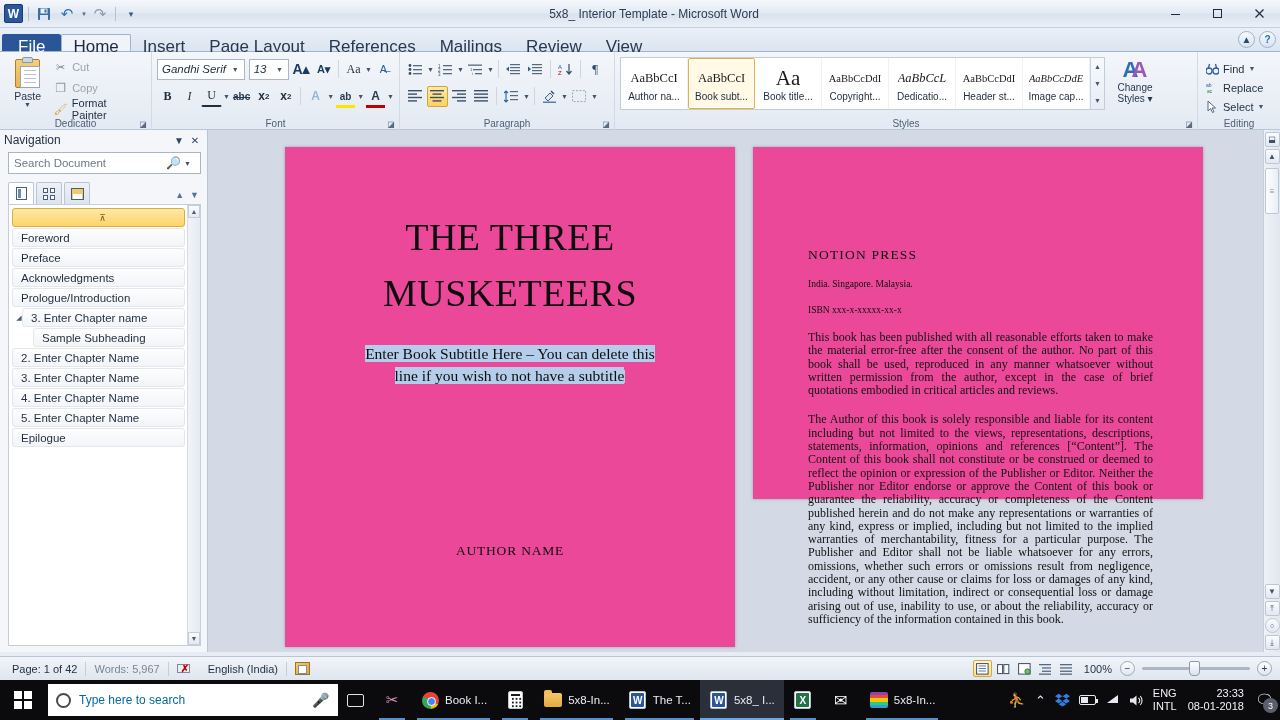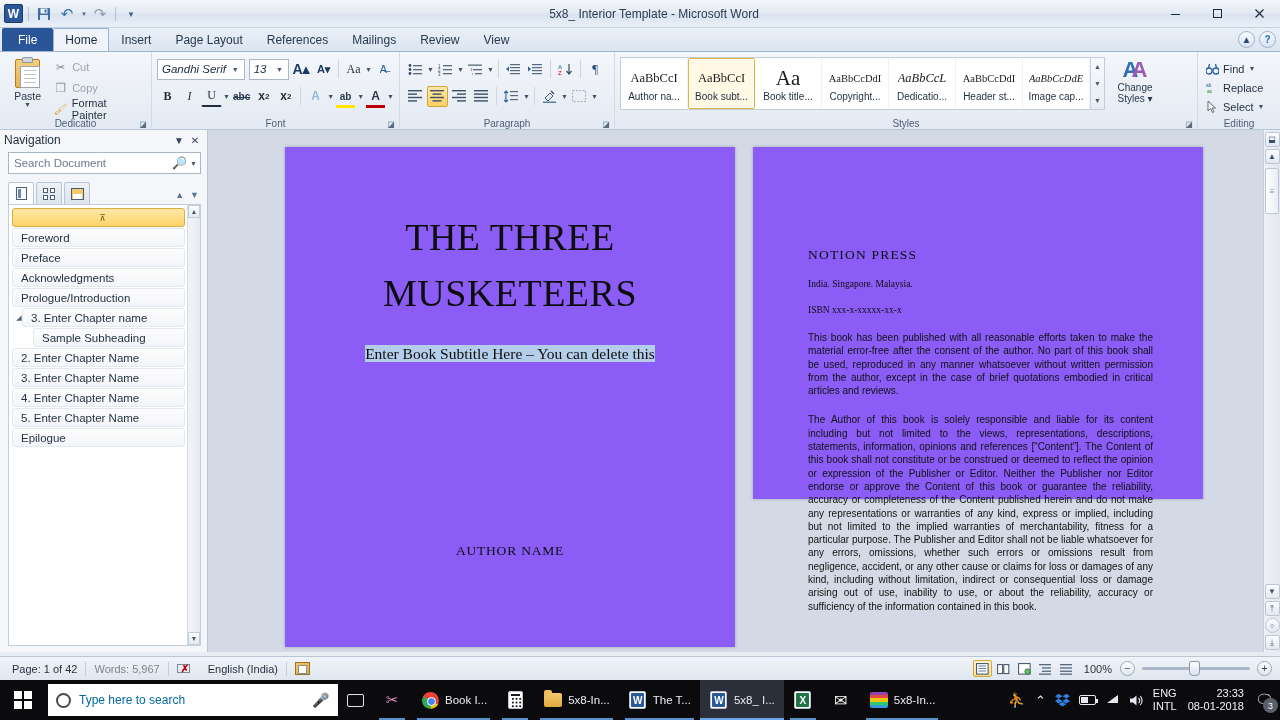--- a/index.html
+++ b/index.html
@@ -50,22 +50,22 @@
   }
 
   
   .tabbar {
     height: 24px; background: linear-gradient(to bottom,#eaf0f8,#dbe4f0);
     display: flex; align-items: flex-end; padding-left: 2px;
     border-bottom: 1px solid #9cb3d1;
     position: relative;
   }
   .tab {
-    font-size: 12px; color: #27394f; padding: 4px 11px 4px 11px;
-    height: 23px; line-height: 15px;
+    font-size: 17px; color: #27394f; padding: 4px 11px 4px 11px;
+    height: 17px; line-height: 15px;
     border: 1px solid transparent; border-bottom: none;
   }
   .tab.file {
     background: #2a5699; color: #fff; font-weight: normal;
     border-radius: 2px 2px 0 0; padding: 4px 15px;
   }
   .tab.active {
     background: #f0f3f8; border-color: #9cb3d1; border-radius: 2px 2px 0 0;
     color: #1b2a3d;
   }
@@ -242,21 +242,21 @@
   }
   .nav-header {
     height: 20px; display: flex; align-items: center; padding: 0 4px;
     font-size: 12px; color: #1f2d3e;
   }
   .nav-header .t { flex: 1; }
   .nav-hbtn { width: 16px; text-align: center; font-size: 10px; color: #32455c; }
   .nav-search-wrap { padding: 2px 6px 4px 8px; }
   .nav-search {
     height: 22px; background: #fff; border: 1px solid #a9b5c5;
-    display: flex; align-items: center; padding: 0 3px 0 5px;
+    display: flex; align-items: center; padding: 0 9px 0 5px;
   }
   .nav-search .ph { flex: 1; font-size: 11.5px; color: #6d7a89; }
   .magnifier { color: #2f6fb5; font-size: 12px; transform: scaleX(-1); }
   .nav-tabs {
     display: flex; align-items: flex-end; padding: 2px 6px 0 8px; gap: 2px;
     position: relative; height: 26px;
   }
   .nav-tab {
     width: 26px; height: 22px; border: 1px solid #b9c4d4; border-bottom: none;
     background: linear-gradient(to bottom,#edf1f7,#dde4ee);
@@ -300,21 +300,21 @@
   }
   .nsb { height: 13px; display:flex;align-items:center;justify-content:center; font-size:7px;color:#4a5d74;
          background: linear-gradient(to bottom,#fbfcfe,#e4e9f1); border:1px solid #c3cedb;}
 
   
   .docarea {
     flex: 1; background: #d3dae5; position: relative; overflow: hidden;
     display: flex; justify-content: center; padding-top: 17px; gap: 18px;
   }
   .page {
-    background: #8b5cf6; box-shadow: 0 0 3px rgba(40,55,80,.35);
+    background: #ec4899; box-shadow: 0 0 3px rgba(40,55,80,.35);
     position: relative;
   }
   .page1 { width: 450px; height: 500px; }
   .page2 { width: 450px; height: 352px; }
 
   .p1-title {
     font-family: "Liberation Serif", serif;
     font-size: 38px; color: #0d0d0d; text-align: center;
     line-height: 56px; letter-spacing: 0.5px;
     margin-top: 62px;
@@ -338,21 +338,21 @@
   .p2 { padding: 100px 50px 0 55px; }
   .p2-h {
     font-family: "Liberation Serif", serif; font-size: 13.5px; color: #0d0d0d;
     letter-spacing: 1.2px;
   }
   .p2-l {
     font-family: "Liberation Serif", serif; font-size: 9.5px; color: #0d0d0d;
     margin-top: 16px;
   }
   .p2-p {
-    font-family: Liberation Sans, sans-serif; font-size: 10px; color: #111;
+    font-family: Liberation Serif, serif; font-size: 12px; color: #111;
     line-height: 13.3px; margin-top: 16px; text-align: justify;
   }
 
   
   .doc-scroll {
     position: absolute; right: 0; top: 0; bottom: 0; width: 17px;
     background: linear-gradient(to right,#eef1f6,#e2e7ef);
     border-left: 1px solid #c5cedb;
     display: flex; flex-direction: column; align-items: center;
   }
@@ -897,20 +897,21 @@
     </div>
 
     <div class="docarea">
       <div class="page page1">
         <div class="p1-title">
           <div>THE THREE</div>
           <div>MUSKETEERS</div>
         </div>
         <div class="p1-sub">
           <div><span>Enter Book Subtitle Here – You can delete this</span></div>
+          <div><span>line if you wish to not have a subtitle</span><span class="caret-ibeam"></span></div>
         </div>
         <div class="p1-author">AUTHOR NAME</div>
       </div>
 
       <div class="page page2">
         <div class="p2">
           <div class="p2-h">NOTION PRESS</div>
           <div class="p2-l">India. Singapore. Malaysia.</div>
           <div class="p2-l">ISBN xxx-x-xxxxx-xx-x</div>
           <div class="p2-p">This book has been published with all reasonable efforts taken to make the material error-free after the consent of the author. No part of this book shall be used, reproduced in any manner whatsoever without written permission from the author, except in the case of brief quotations embodied in critical articles and reviews.</div>

